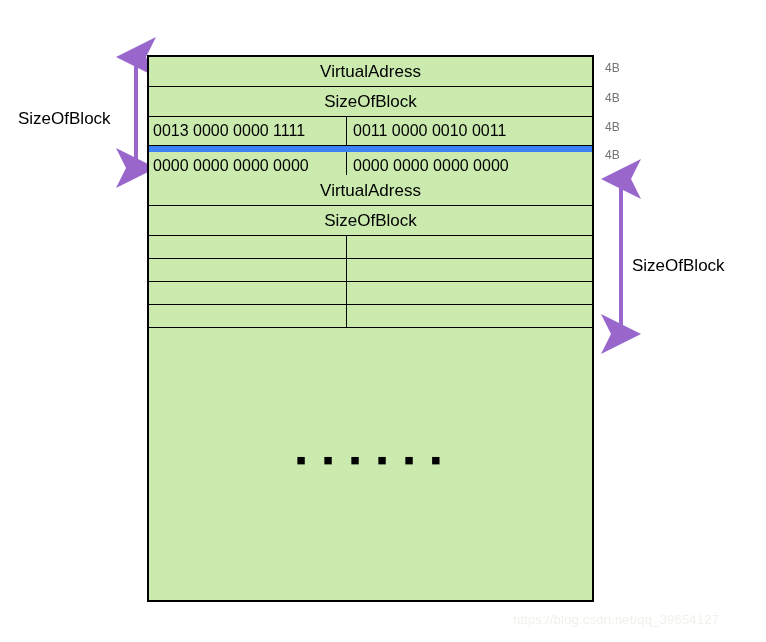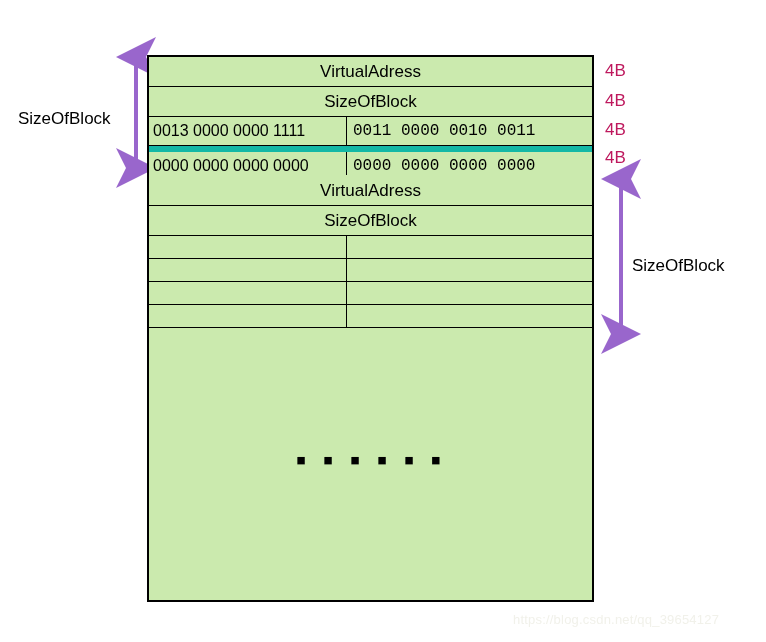--- a/index.html
+++ b/index.html
@@ -18,21 +18,21 @@
 
   
   #reloc-table {
     position: absolute;
     left: 147px;
     top: 55px;
     width: 447px;
     height: 547px;
     box-sizing: border-box;
     border: 2px solid #000000;
-    background: #14b8a6;
+    background: #3b82f6;
   }
   .row {
     position: absolute;
     left: 0;
     width: 100%;
     box-sizing: border-box;
     border-bottom: 1px solid #000000;
     background: #cbeaae;
   }
   .row.no-line { border-bottom: none; }
@@ -64,21 +64,20 @@
   .half-left {
     left: 0;
     width: 198px;
     border-right: 1px solid #000000;
     padding-left: 4px;
   }
   .half-right {
     left: 198px;
     right: 0;
     padding-left: 6px;
-    font-family: Liberation Mono, monospace;
   }
   .dots-cell {
     position: absolute;
     left: 0;
     top: 0;
     width: 100%;
     height: 100%;
     display: flex;
     align-items: center;
     justify-content: center;
@@ -87,22 +86,22 @@
     font-size: 30px;
     letter-spacing: 4px;
     color: #000000;
     line-height: 1;
     transform: translateY(-4px);
   }
 
   
   .size-label {
     position: absolute;
-    font-size: 17px;
-    color: #be185d;
+    font-size: 12px;
+    color: #737373;
     line-height: 1;
     white-space: nowrap;
   }
 
   
   .arrow-svg {
     position: absolute;
     overflow: visible;
   }
   .arrow-label {

